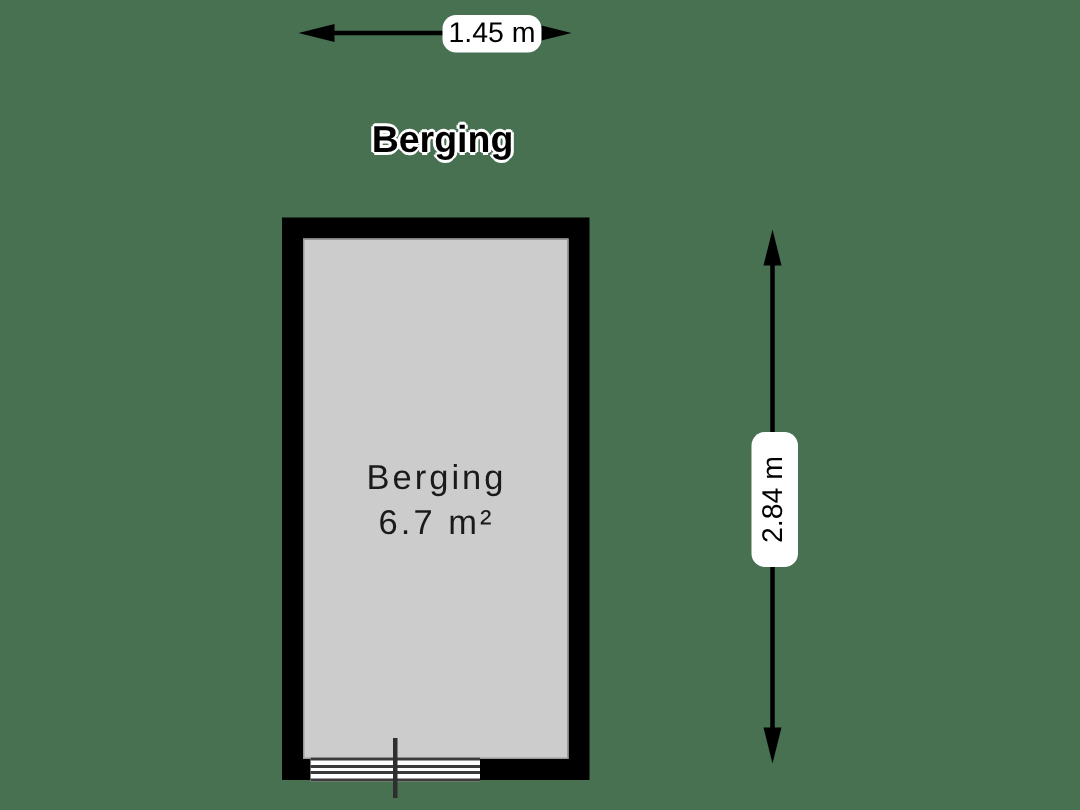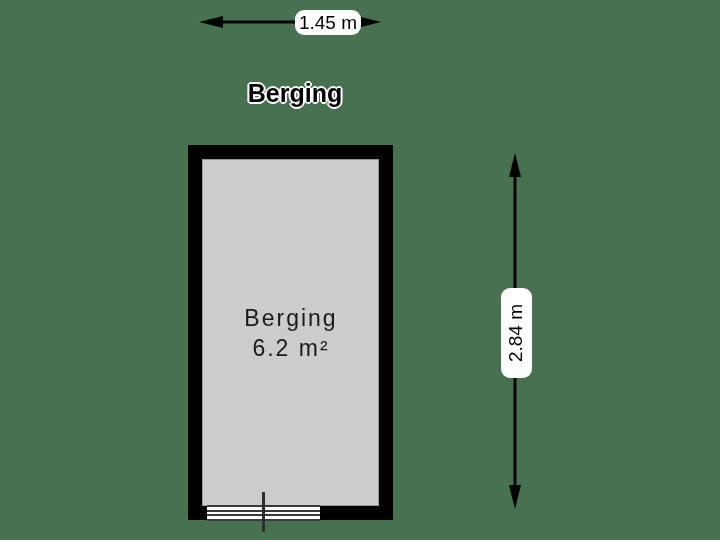--- a/index.html
+++ b/index.html
@@ -117,21 +117,21 @@
   </div>
 
   <div class="plan-title">Berging</div>
 
   <div class="room-outer">
     <div class="room-floor"></div>
   </div>
 
   <div class="room-label">
     <div>Berging</div>
-    <div>6.2 m²</div>
+    <div>6.7 m²</div>
   </div>
 
   <div class="window-symbol">
     <div class="pane-line"></div>
     <div class="pane-line"></div>
     <div class="pane-line"></div>
     <div class="pane-line"></div>
   </div>
   <div class="center-marker"></div>
 

